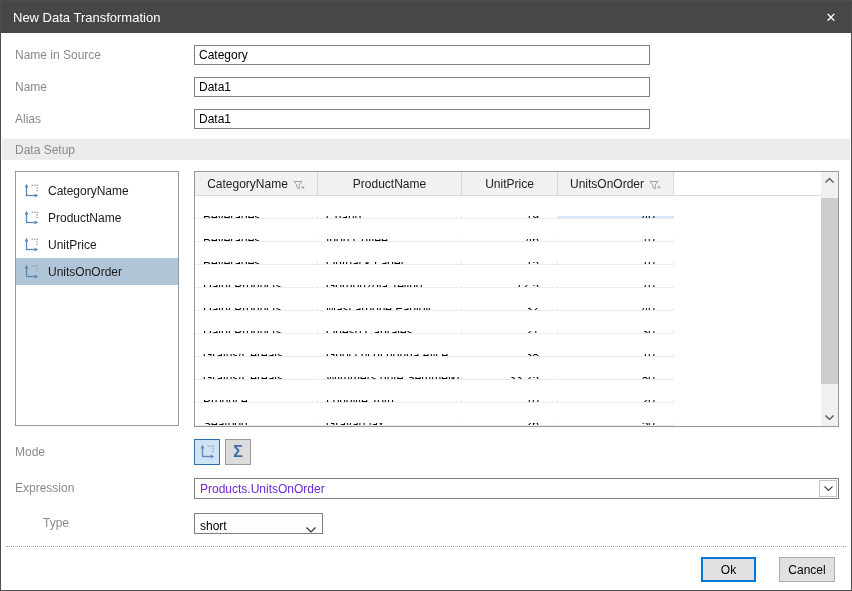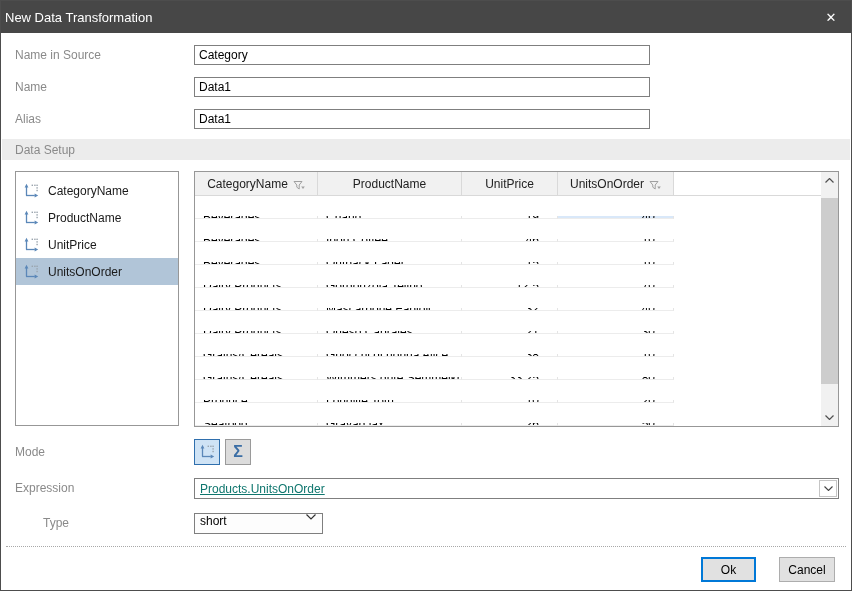--- a/index.html
+++ b/index.html
@@ -5,21 +5,21 @@
   html,body{margin:0;padding:0;background:#9a9a9a;}
   .dialog{
     position:relative;width:852px;height:591px;box-sizing:border-box;
     background:#ffffff;border:1px solid #4d4d4d;
     font-family:"Liberation Sans",sans-serif;font-size:12px;color:#000;
     overflow:hidden;
   }
   
   .titlebar{position:absolute;left:0;top:0;right:0;height:32px;background:#474747;
     display:flex;align-items:center;}
-  .titlebar .title{color:#ffffff;font-size:13px;padding-left:4px;}
+  .titlebar .title{color:#ffffff;font-size:13px;padding-left:12px;}
   .close-btn{position:absolute;right:0;top:0;width:40px;height:32px;display:flex;
     align-items:center;justify-content:center;color:#ffffff;font-size:13px;cursor:pointer;}
   
   .form-label{position:absolute;left:14px;color:#8a8a8a;line-height:20px;}
   .text-input{position:absolute;left:193px;width:456px;height:20px;box-sizing:border-box;
     border:1px solid #7f7f7f;background:#fff;font-family:"Liberation Sans",sans-serif;
     font-size:12px;padding:0 4px;color:#000;outline:none;}
   
   .section-band{position:absolute;left:1px;right:1px;top:138px;height:21px;background:#ececec;
     display:flex;align-items:center;}
@@ -50,25 +50,25 @@
   .vs-up{top:0;} .vs-down{bottom:0;}
   .vs-thumb{position:absolute;left:0;top:26px;width:17px;height:186px;background:#cdcdcd;}
   
   .mode-btn{position:absolute;top:438px;width:26px;height:26px;box-sizing:border-box;
     display:flex;align-items:center;justify-content:center;cursor:pointer;}
   .mode-btn.sel{left:193px;background:#cfe3f5;border:1px solid #2f6fad;}
   .mode-btn.plain{left:224px;background:#dcdcdc;border:1px solid #9a9a9a;}
   .sigma{color:#3b6ea5;font-weight:bold;font-size:16px;line-height:1;}
   .combo{position:absolute;left:193px;top:477px;width:645px;height:21px;box-sizing:border-box;
     border:1px solid #7f7f7f;background:#fff;display:flex;align-items:center;}
-  .combo .combo-text{flex:1;padding-left:5px;color:#0f766e;text-decoration:underline;}
+  .combo .combo-text{flex:1;padding-left:5px;color:#6d28d9;}
   .combo .drop-btn{width:18px;height:17px;margin-right:1px;box-sizing:border-box;border:1px solid #c5c5c5;
     background:#fff;display:flex;align-items:center;justify-content:center;cursor:pointer;}
   .select{position:absolute;left:193px;top:512px;width:129px;height:21px;box-sizing:border-box;
-    border:1px solid #7f7f7f;background:#fdfdfd;display:flex;align-items:flex-start;cursor:pointer;}
+    border:1px solid #7f7f7f;background:#fdfdfd;display:flex;align-items:flex-end;cursor:pointer;}
   .select .sel-text{flex:1;padding-left:5px;}
   .select .chev{padding-right:6px;display:flex;align-items:center;}
   
   .dot-sep{position:absolute;left:5px;right:5px;top:545px;border-top:1px dotted #a8a8a8;}
   .btn{position:absolute;top:556px;height:25px;box-sizing:border-box;background:#e1e1e1;
     display:flex;align-items:center;justify-content:center;font-size:12px;cursor:pointer;}
   .btn-ok{left:700px;width:55px;border:2px solid #0078d7;}
   .btn-cancel{left:778px;width:56px;border:1px solid #adadad;}
 </style>
 </head>

